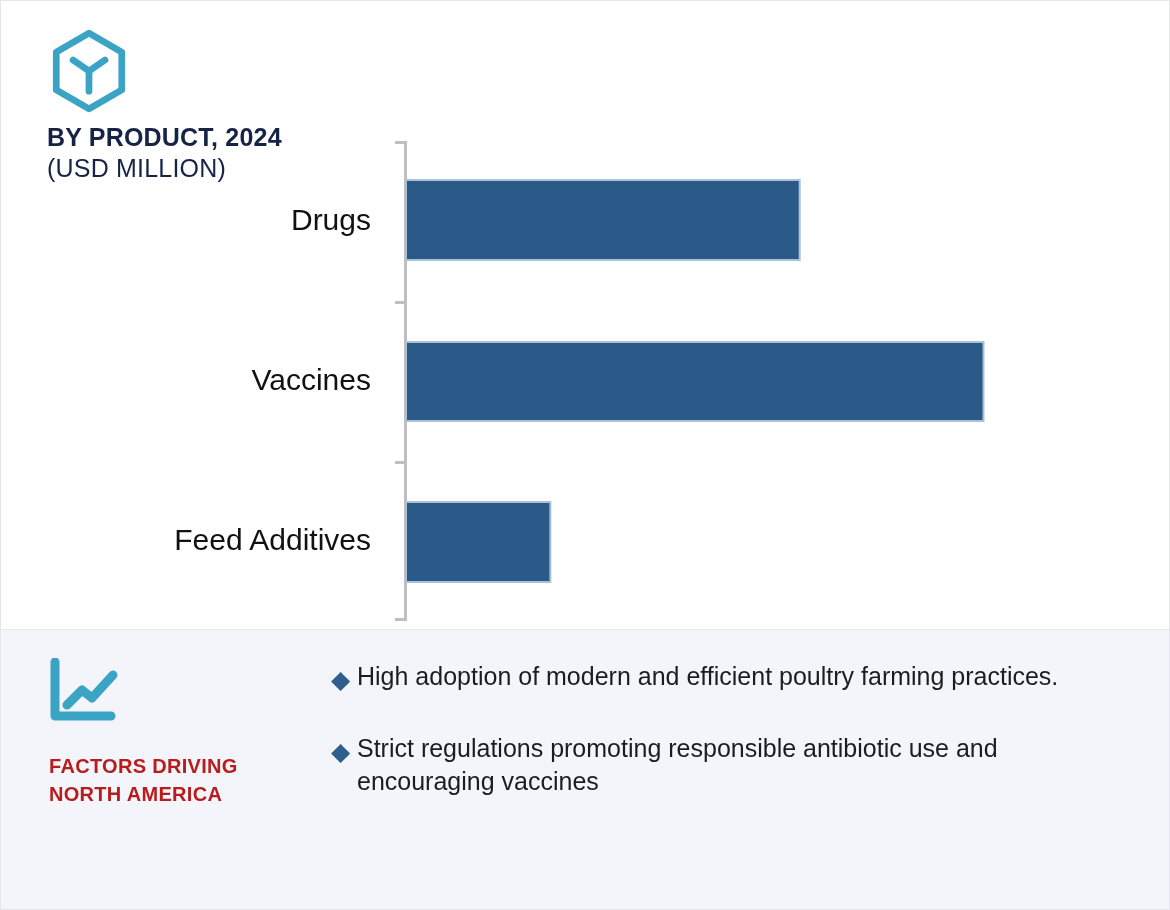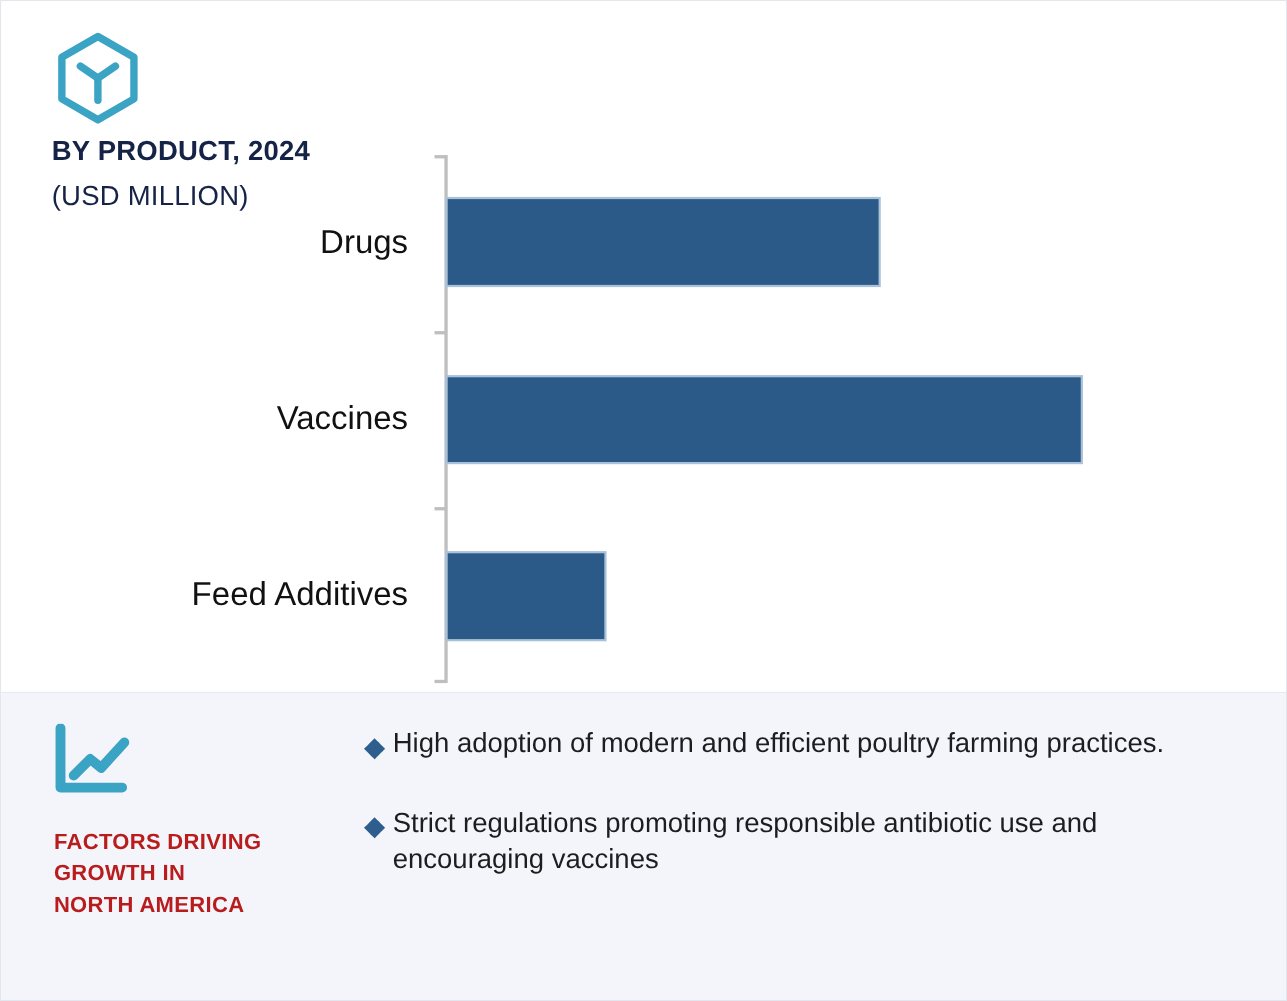--- a/index.html
+++ b/index.html
@@ -37,21 +37,21 @@
     font-size:25px;
     font-weight:bold;
     letter-spacing:.2px;
     white-space:nowrap;
   }
   .title-sub{
     font-size:25px;
     font-weight:normal;
     letter-spacing:.2px;
     white-space:nowrap;
-    margin-top:12px;
+    margin-top:2px;
   }
 
   
   #chart{
     position:absolute;left:0;top:130px;
     width:930px;height:500px;
   }
   #chart-svg{display:block;}
 
   .cat-label{
@@ -160,21 +160,20 @@
 
     <div id="factors-left">
       <svg id="trend-icon" viewBox="0 0 74 66">
         <g fill="none" stroke="#3ba3c4" stroke-width="9" stroke-linecap="round" stroke-linejoin="round">
           <path d="M6,4 L6,58 L62,58"></path>
           <path d="M18,47 L33,32 L43,40 L64,17"></path>
         </g>
       </svg>
       <div id="factors-heading">
         <div>FACTORS DRIVING</div>
-        <div>GROWTH IN</div>
         <div>NORTH AMERICA</div>
       </div>
     </div>
 
     <div id="factors-right">
       <div class="bullet">
         <span class="bullet-mark">◆</span>
         <span class="bullet-text">High adoption of modern and efficient poultry farming practices.</span>
       </div>
       <div class="bullet">

